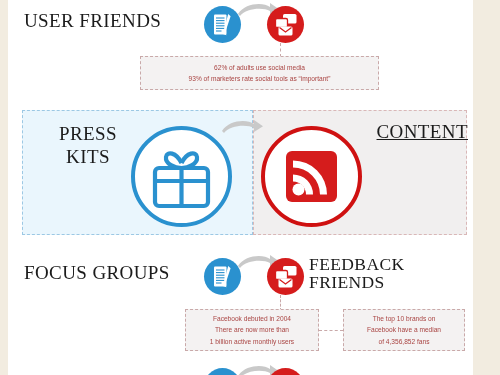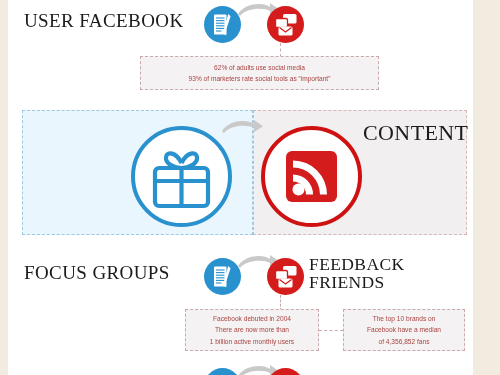--- a/index.html
+++ b/index.html
@@ -56,21 +56,21 @@
   .conn{position:absolute;border-left:1px dashed #c9a9a9;}
   .conn-h{position:absolute;border-top:1px dashed #c9a9a9;}
 </style>
 </head>
 <body>
 
 <div class="page">
 
   <div class="row" style="top:0;height:48px;">
 
-    <div class="head" style="position:absolute;left:16px;top:11px;width:180px;font-size:19px;">USER FACEBOOK</div>
+    <div class="head" style="position:absolute;left:16px;top:11px;width:180px;font-size:19px;">USER FRIENDS</div>
 
     <div class="circ blue-solid" style="left:196px;top:6px;width:37px;height:37px;">
       <svg width="37" height="37" viewBox="0 0 37 37">
         <rect x="10" y="8.5" width="12.5" height="20" rx="1" fill="#ffffff"></rect>
         <g stroke="#2a91cf" stroke-width="1.1">
           <line x1="12" y1="12" x2="20.5" y2="12"></line>
           <line x1="12" y1="14.6" x2="20.5" y2="14.6"></line>
           <line x1="12" y1="17.2" x2="20.5" y2="17.2"></line>
           <line x1="12" y1="19.8" x2="20.5" y2="19.8"></line>
           <line x1="12" y1="22.4" x2="20.5" y2="22.4"></line>
@@ -101,20 +101,22 @@
   <div class="stat" style="left:132px;top:56px;width:239px;height:34px;">
     <span>62% of adults  use social media</span>
     <span>93% of marketers rate social tools as “important”</span>
   </div>
 
   <div class="panel panel-left"></div>
   <div class="panel panel-right"></div>
 
   <div class="row" style="top:110px;height:125px;">
 
+    <div class="head" style="position:absolute;left:30px;top:12px;width:100px;font-size:19px;text-align:center;line-height:1.22;">PRESS
+KITS</div>
 
     <div class="circ blue-ring" style="left:123px;top:16px;width:101px;height:101px;">
       <svg width="93" height="93" viewBox="0 0 93 93">
         <g fill="none" stroke="#2a91cf" stroke-width="4.2" stroke-linejoin="round">
           <rect x="20" y="38" width="53" height="38" rx="4"></rect>
           <line x1="20" y1="51" x2="73" y2="51"></line>
           <line x1="46.5" y1="38" x2="46.5" y2="76"></line>
           <path d="M46.5 38 C40 38, 30 34, 31 27 C32 21, 41 22, 46.5 33"></path>
           <path d="M46.5 38 C53 38, 63 34, 62 27 C61 21, 52 22, 46.5 33"></path>
         </g>
@@ -129,21 +131,21 @@
 
     <div class="circ red-ring" style="left:253px;top:16px;width:101px;height:101px;">
       <svg width="93" height="93" viewBox="0 0 93 93">
         <rect x="21" y="21" width="51" height="51" rx="6" fill="#d51c1c"></rect>
         <circle cx="33.5" cy="59.5" r="6" fill="#ffffff"></circle>
         <path d="M28 44.5 A20 20 0 0 1 48 64.5 L41 64.5 A13 13 0 0 0 28 51.5 Z" fill="#ffffff"></path>
         <path d="M28 30.5 A34 34 0 0 1 62 64.5 L55 64.5 A27 27 0 0 0 28 37.5 Z" fill="#ffffff"></path>
       </svg>
     </div>
 
-    <div class="head" style="position:absolute;left:355px;top:12px;width:105px;font-size:22px;text-align:right;">CONTENT</div>
+    <div class="head" style="position:absolute;left:355px;top:12px;width:105px;font-size:19px;text-align:right;text-decoration:underline;">CONTENT</div>
   </div>
 
   <div class="row" style="top:252px;height:48px;">
 
     <div class="head" style="position:absolute;left:16px;top:11px;width:190px;font-size:19px;">FOCUS GROUPS</div>
 
     <div class="circ blue-solid" style="left:196px;top:6px;width:37px;height:37px;">
       <svg width="37" height="37" viewBox="0 0 37 37">
         <rect x="10" y="8.5" width="12.5" height="20" rx="1" fill="#ffffff"></rect>
         <g stroke="#2a91cf" stroke-width="1.1">

